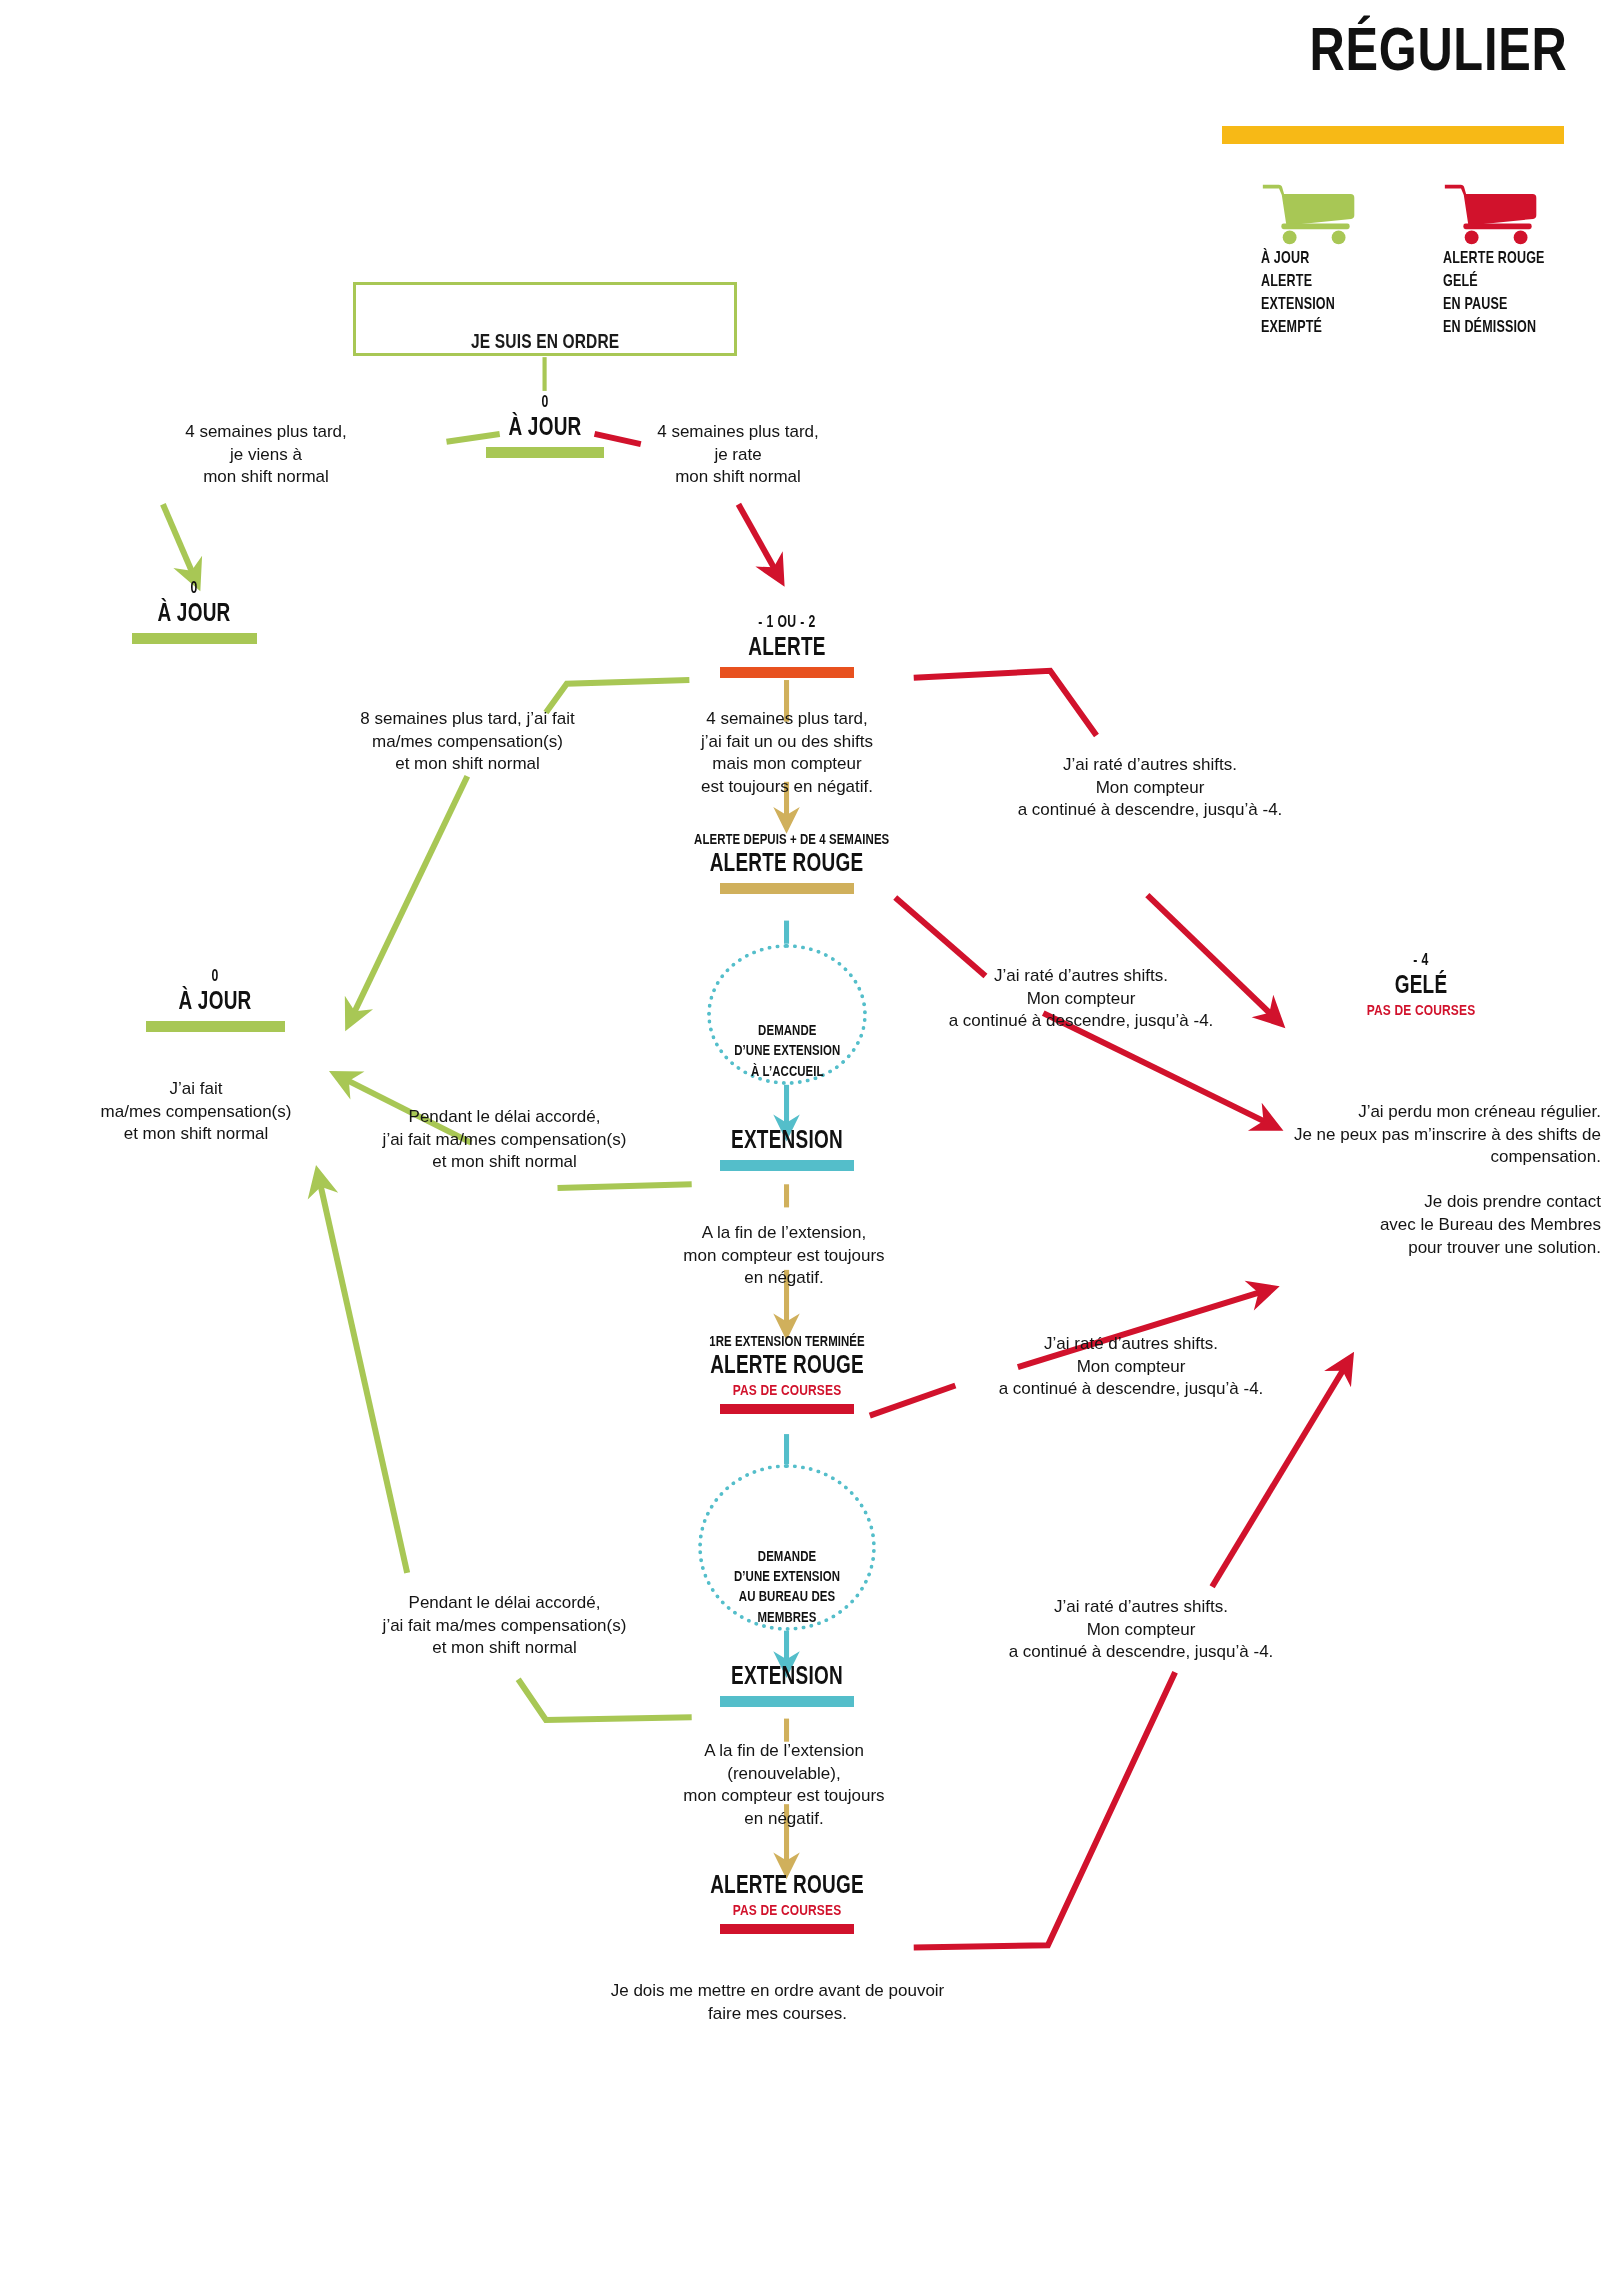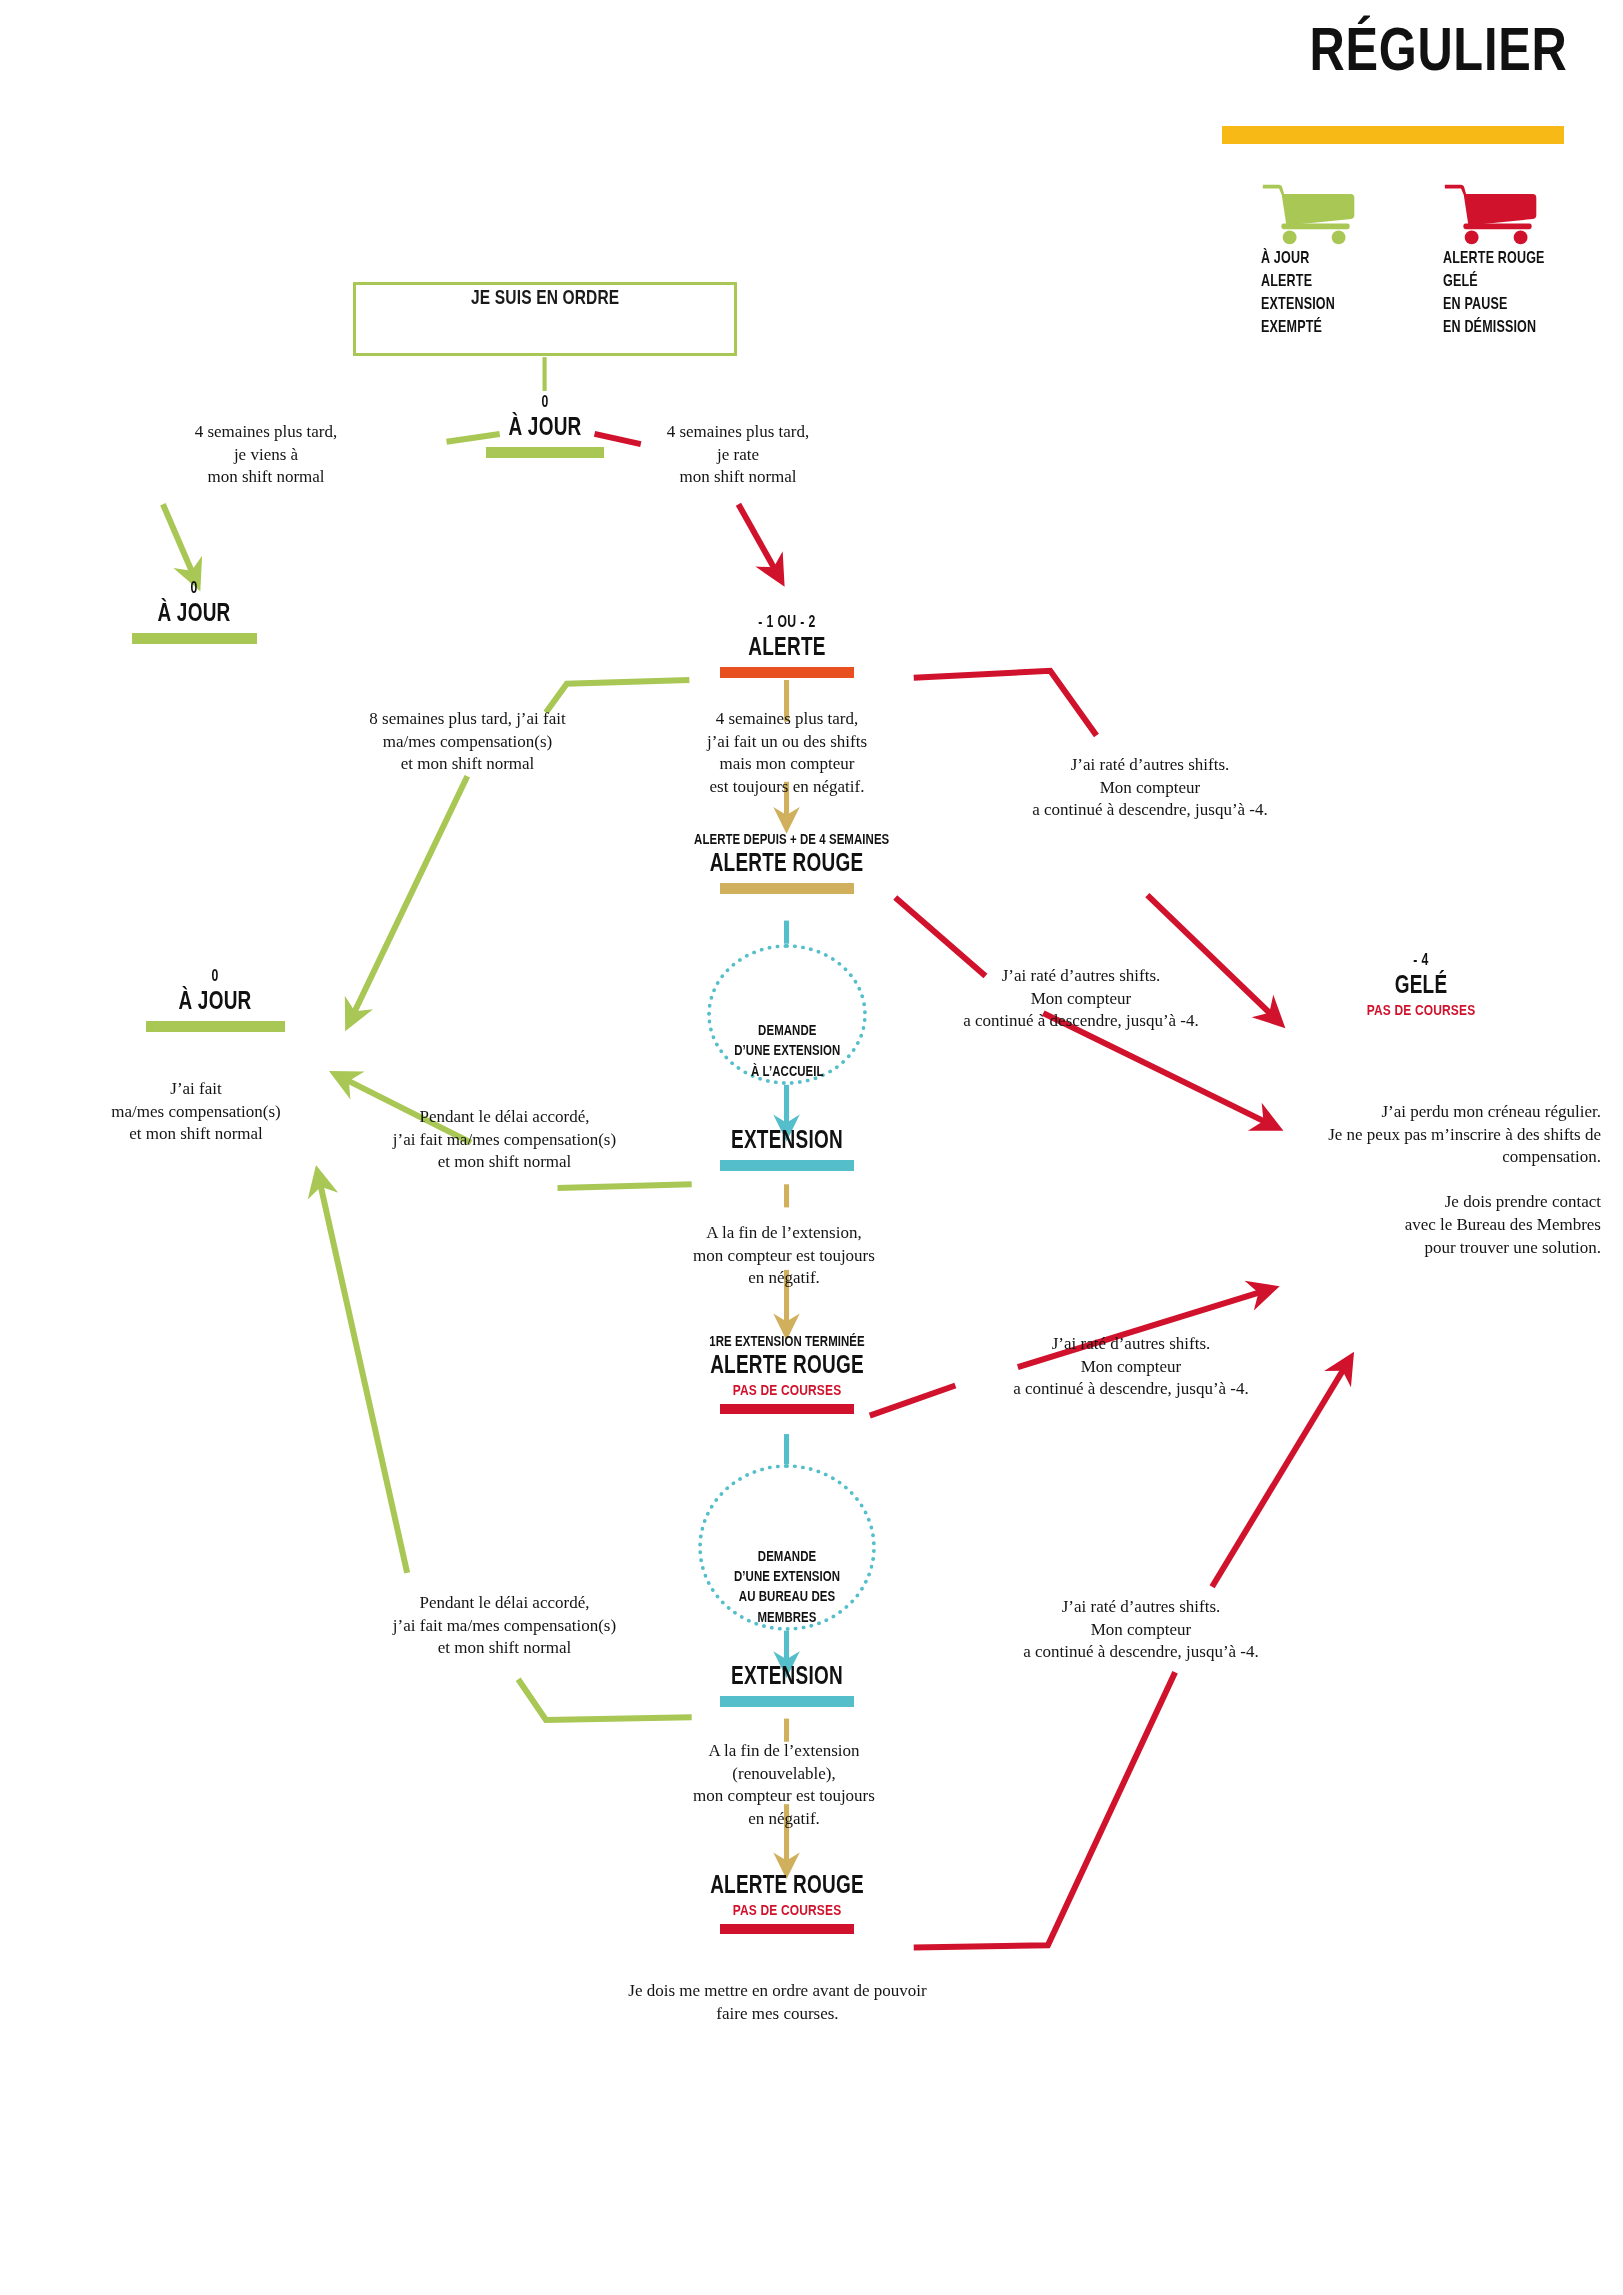--- a/index.html
+++ b/index.html
@@ -18,21 +18,21 @@
   
   .cond{
     font-family:"Liberation Sans Narrow","Liberation Sans", sans-serif;
     font-weight:bold;
     transform:scaleX(.74);
     transform-origin:center center;
     letter-spacing:0.2px;
     white-space:nowrap;
   }
   .body-txt{
-    font-family:Liberation Serif, serif;
+    font-family:Liberation Sans, sans-serif;
     font-weight:400;
     font-size:17px;
     line-height:1.33;
     text-align:center;
     color:#141414;
     white-space:pre-line;
   }
   
   #title{
     top:14px; right:56px;
@@ -60,21 +60,21 @@
     transform-origin:left center;
     white-space:pre-line;
     color:#111;
   }
   
   #start-box{
     left:353px; top:282px;
     width:384px; height:74px;
     border:3.2px solid #A8C755;
     box-sizing:border-box;
-    display:flex;align-items:flex-start;justify-content:center;
+    display:flex;align-items:flex-end;justify-content:center;
   }
   #start-box .cond{font-size:21px;}
   
   .node{text-align:center;}
   .node .counter{
     font-family:"Liberation Sans Narrow","Liberation Sans", sans-serif;
     font-weight:bold;font-size:15.7px;letter-spacing:0.5px;
     color:#111;display:block;
     transform:scaleX(.78);
   }

